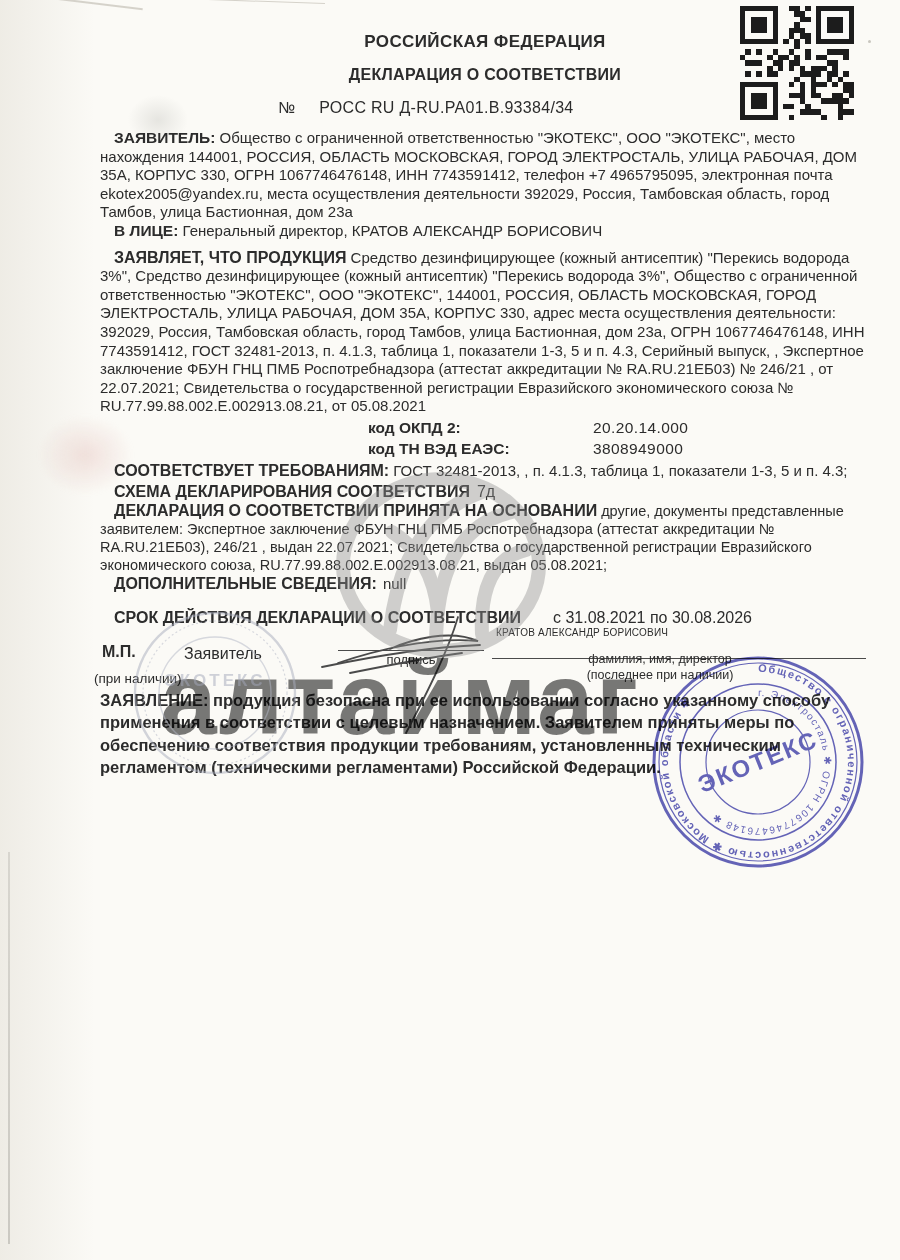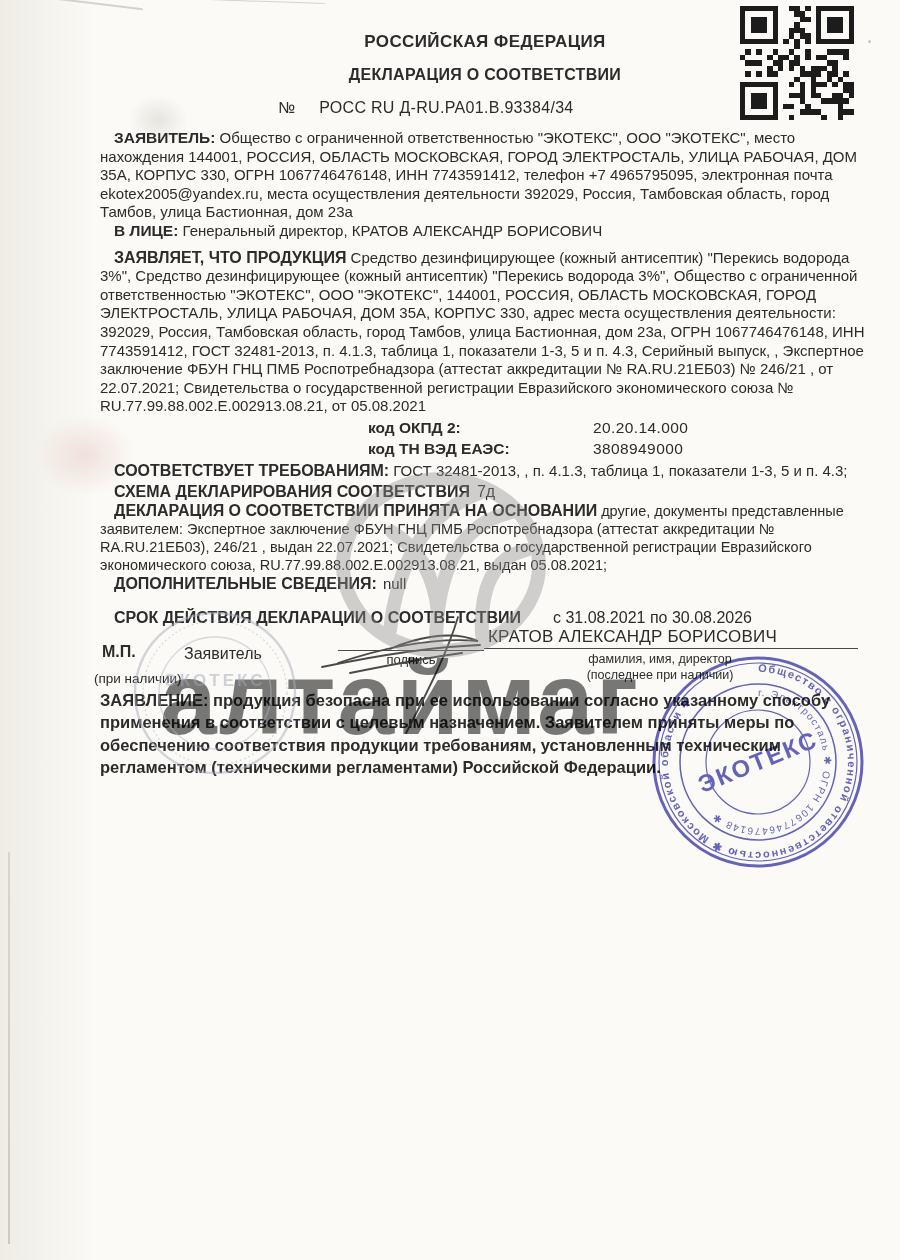--- a/index.html
+++ b/index.html
@@ -34,21 +34,21 @@
   .additional{font-size:16px;margin-top:1px;}
   .additional .val{font-weight:400;margin-left:6px;font-size:15px;}
   .validity{font-size:16px;margin-top:16px;display:flex;}
   .validity .val{font-weight:400;margin-left:32px;}
   .sig{position:relative;height:52px;margin-top:10px;}
   .sig .mp{position:absolute;left:2px;top:6px;font-size:16px;font-weight:700;}
   .sig .mp-note{position:absolute;left:-6px;top:34px;font-size:13.5px;}
   .sig .role{position:absolute;left:84px;top:8px;font-size:16px;}
   .sig .sigline{position:absolute;left:238px;top:-8px;width:146px;height:21px;border-bottom:1.5px solid #4a4a4a;}
   .sig .sigcaption{position:absolute;left:244px;top:15px;width:134px;text-align:center;font-size:13px;}
-  .sig .nameblock{position:absolute;left:384px;top:-10px;width:370px;border-bottom:1.5px solid #4a4a4a;font-size:17px;padding:0 0 1px 4px;letter-spacing:.2px;}
+  .sig .nameblock{position:absolute;left:392px;top:-10px;width:370px;border-bottom:1.5px solid #4a4a4a;font-size:10px;padding:0 0 20px 4px;letter-spacing:.2px;}
   .sig .namecaps{position:absolute;left:420px;top:14px;width:280px;text-align:center;font-size:12.5px;line-height:16px;}
   .statement{font-size:16.5px;font-weight:700;line-height:22.4px;width:742px;margin-top:0;}
   
   .qr{position:absolute;left:740px;top:6px;width:114px;height:114px;z-index:1;}
   .wm{position:absolute;pointer-events:none;}
   .wm-globe{left:330px;top:462px;z-index:2;opacity:.40;}
   .wm-brand{left:160px;top:648px;z-index:2;font-size:102px;font-weight:700;color:#000000;opacity:.52;letter-spacing:2px;line-height:1;}
   .wm-tagline{left:305px;top:774px;z-index:2;font-size:29px;color:#bdbdbd;opacity:.8;letter-spacing:5px;}
   .stamp-grey{position:absolute;left:122px;top:600px;z-index:2;opacity:.5;pointer-events:none;}
   .stamp-blue{position:absolute;left:646px;top:650px;z-index:3;opacity:.85;mix-blend-mode:multiply;pointer-events:none;}

